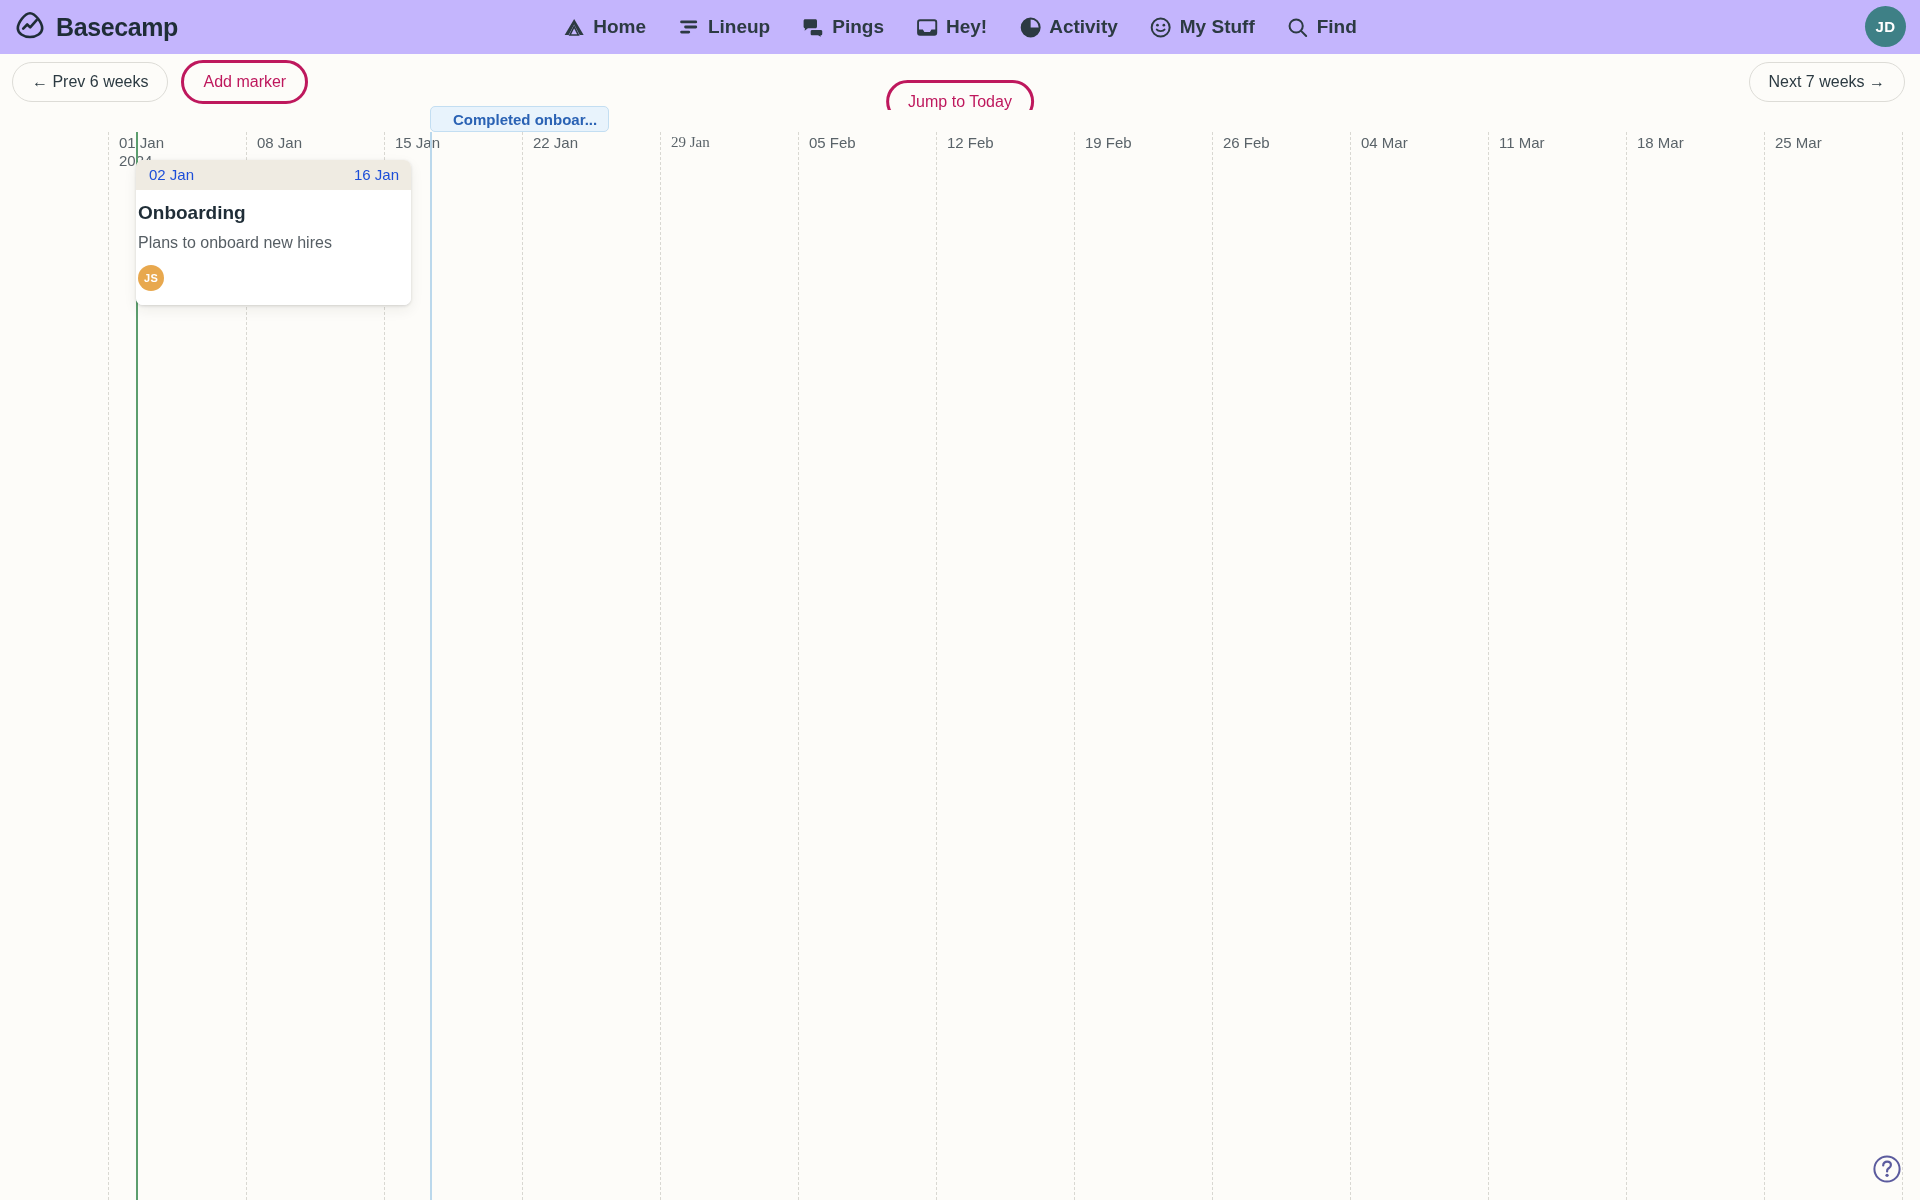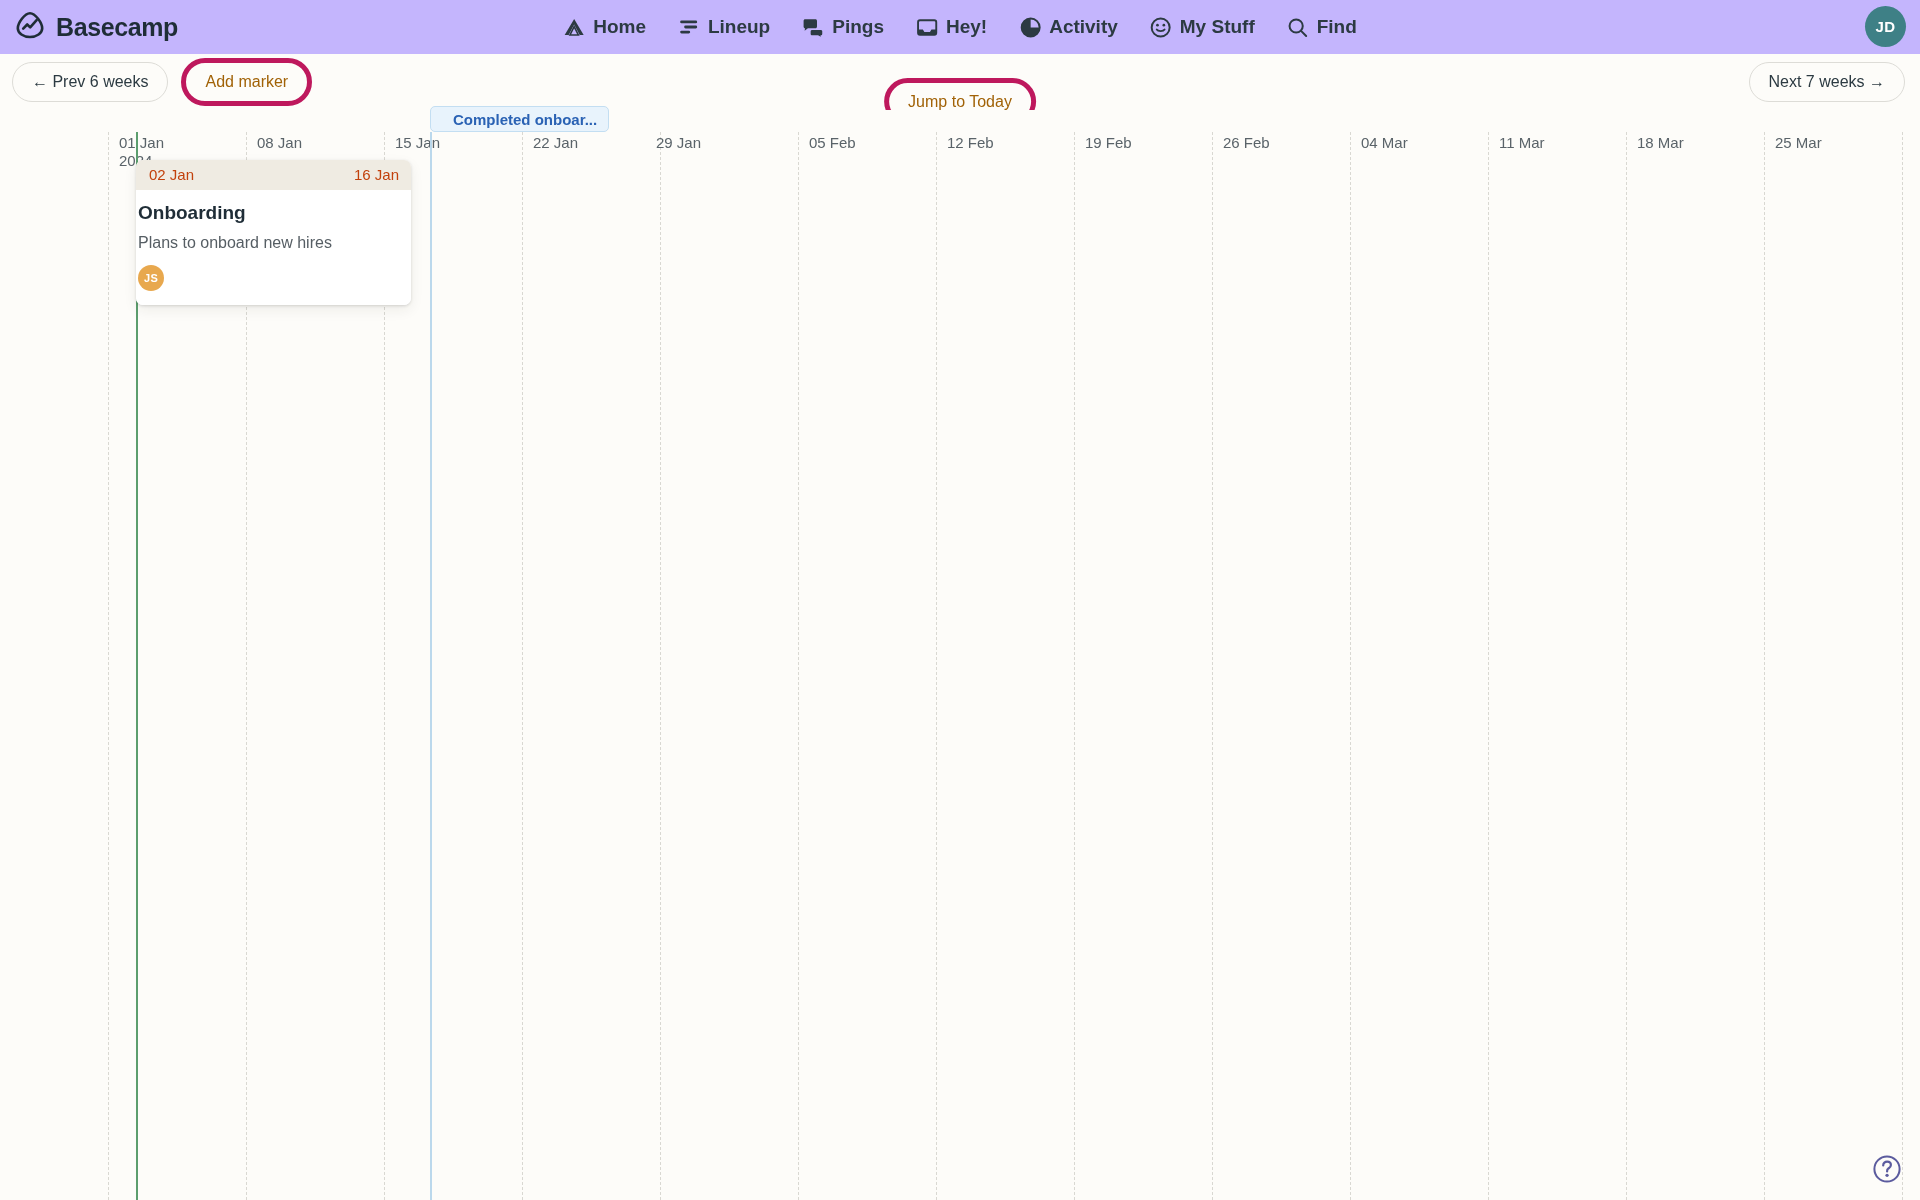--- a/index.html
+++ b/index.html
@@ -99,22 +99,22 @@
     background: #FDFCF9;
     cursor: pointer;
     white-space: nowrap;
     line-height: 1.2;
   }
   .btn-gray {
     border: 1px solid #DDDCD7;
     color: #2C3A42;
   }
   .btn-green {
-    border: 5px solid #be185d;
-    color: #a16207;
+    border: 3px solid #be185d;
+    color: #be185d;
   }
   .btn-prev { margin-left: 12px; }
   .btn-addmarker { margin-left: 13px; }
   .btn-today {
     position: absolute;
     left: 50%;
     transform: translateX(-50%);
     margin-top: 39px;
   }
   .btn-next {
@@ -198,21 +198,21 @@
     cursor: pointer;
     pointer-events: auto;
   }
   .card-head {
     background: #EFEBE2;
     display: flex;
     justify-content: space-between;
     align-items: center;
     padding: 6px 12px 7px 13px;
     font-size: 15px;
-    color: #c2410c;
+    color: #1d4ed8;
   }
   .card-body {
     padding: 11px 14px 14px 2px;
     background: #FFFFFF;
   }
   .card-title {
     font-size: 19px;
     font-weight: bold;
     color: #1F2D37;
     line-height: 1.25;
@@ -378,21 +378,21 @@
       <div class="gridline" style="left: 1488px;"></div>
       <div class="gridline" style="left: 1626px;"></div>
       <div class="gridline" style="left: 1764px;"></div>
       <div class="gridline" style="left: 1902px;"></div>
     </div>
   <div class="label-layer" id="label-layer">
       <div class="col-label" style="left: 119px;">01 Jan<span class="year">2024</span></div>
       <div class="col-label" style="left: 257px;">08 Jan</div>
       <div class="col-label" style="left: 395px;">15 Jan</div>
       <div class="col-label" style="left: 533px;">22 Jan</div>
-      <div class="col-label" style="left: 656px;">29 Jan</div>
+      <div class="col-label" style="left: 671px; font-family: Liberation Serif, serif;">29 Jan</div>
       <div class="col-label" style="left: 809px;">05 Feb</div>
       <div class="col-label" style="left: 947px;">12 Feb</div>
       <div class="col-label" style="left: 1085px;">19 Feb</div>
       <div class="col-label" style="left: 1223px;">26 Feb</div>
       <div class="col-label" style="left: 1361px;">04 Mar</div>
       <div class="col-label" style="left: 1499px;">11 Mar</div>
       <div class="col-label" style="left: 1637px;">18 Mar</div>
       <div class="col-label" style="left: 1775px;">25 Mar</div>
     </div>
   <div class="today-layer" id="today-layer">

